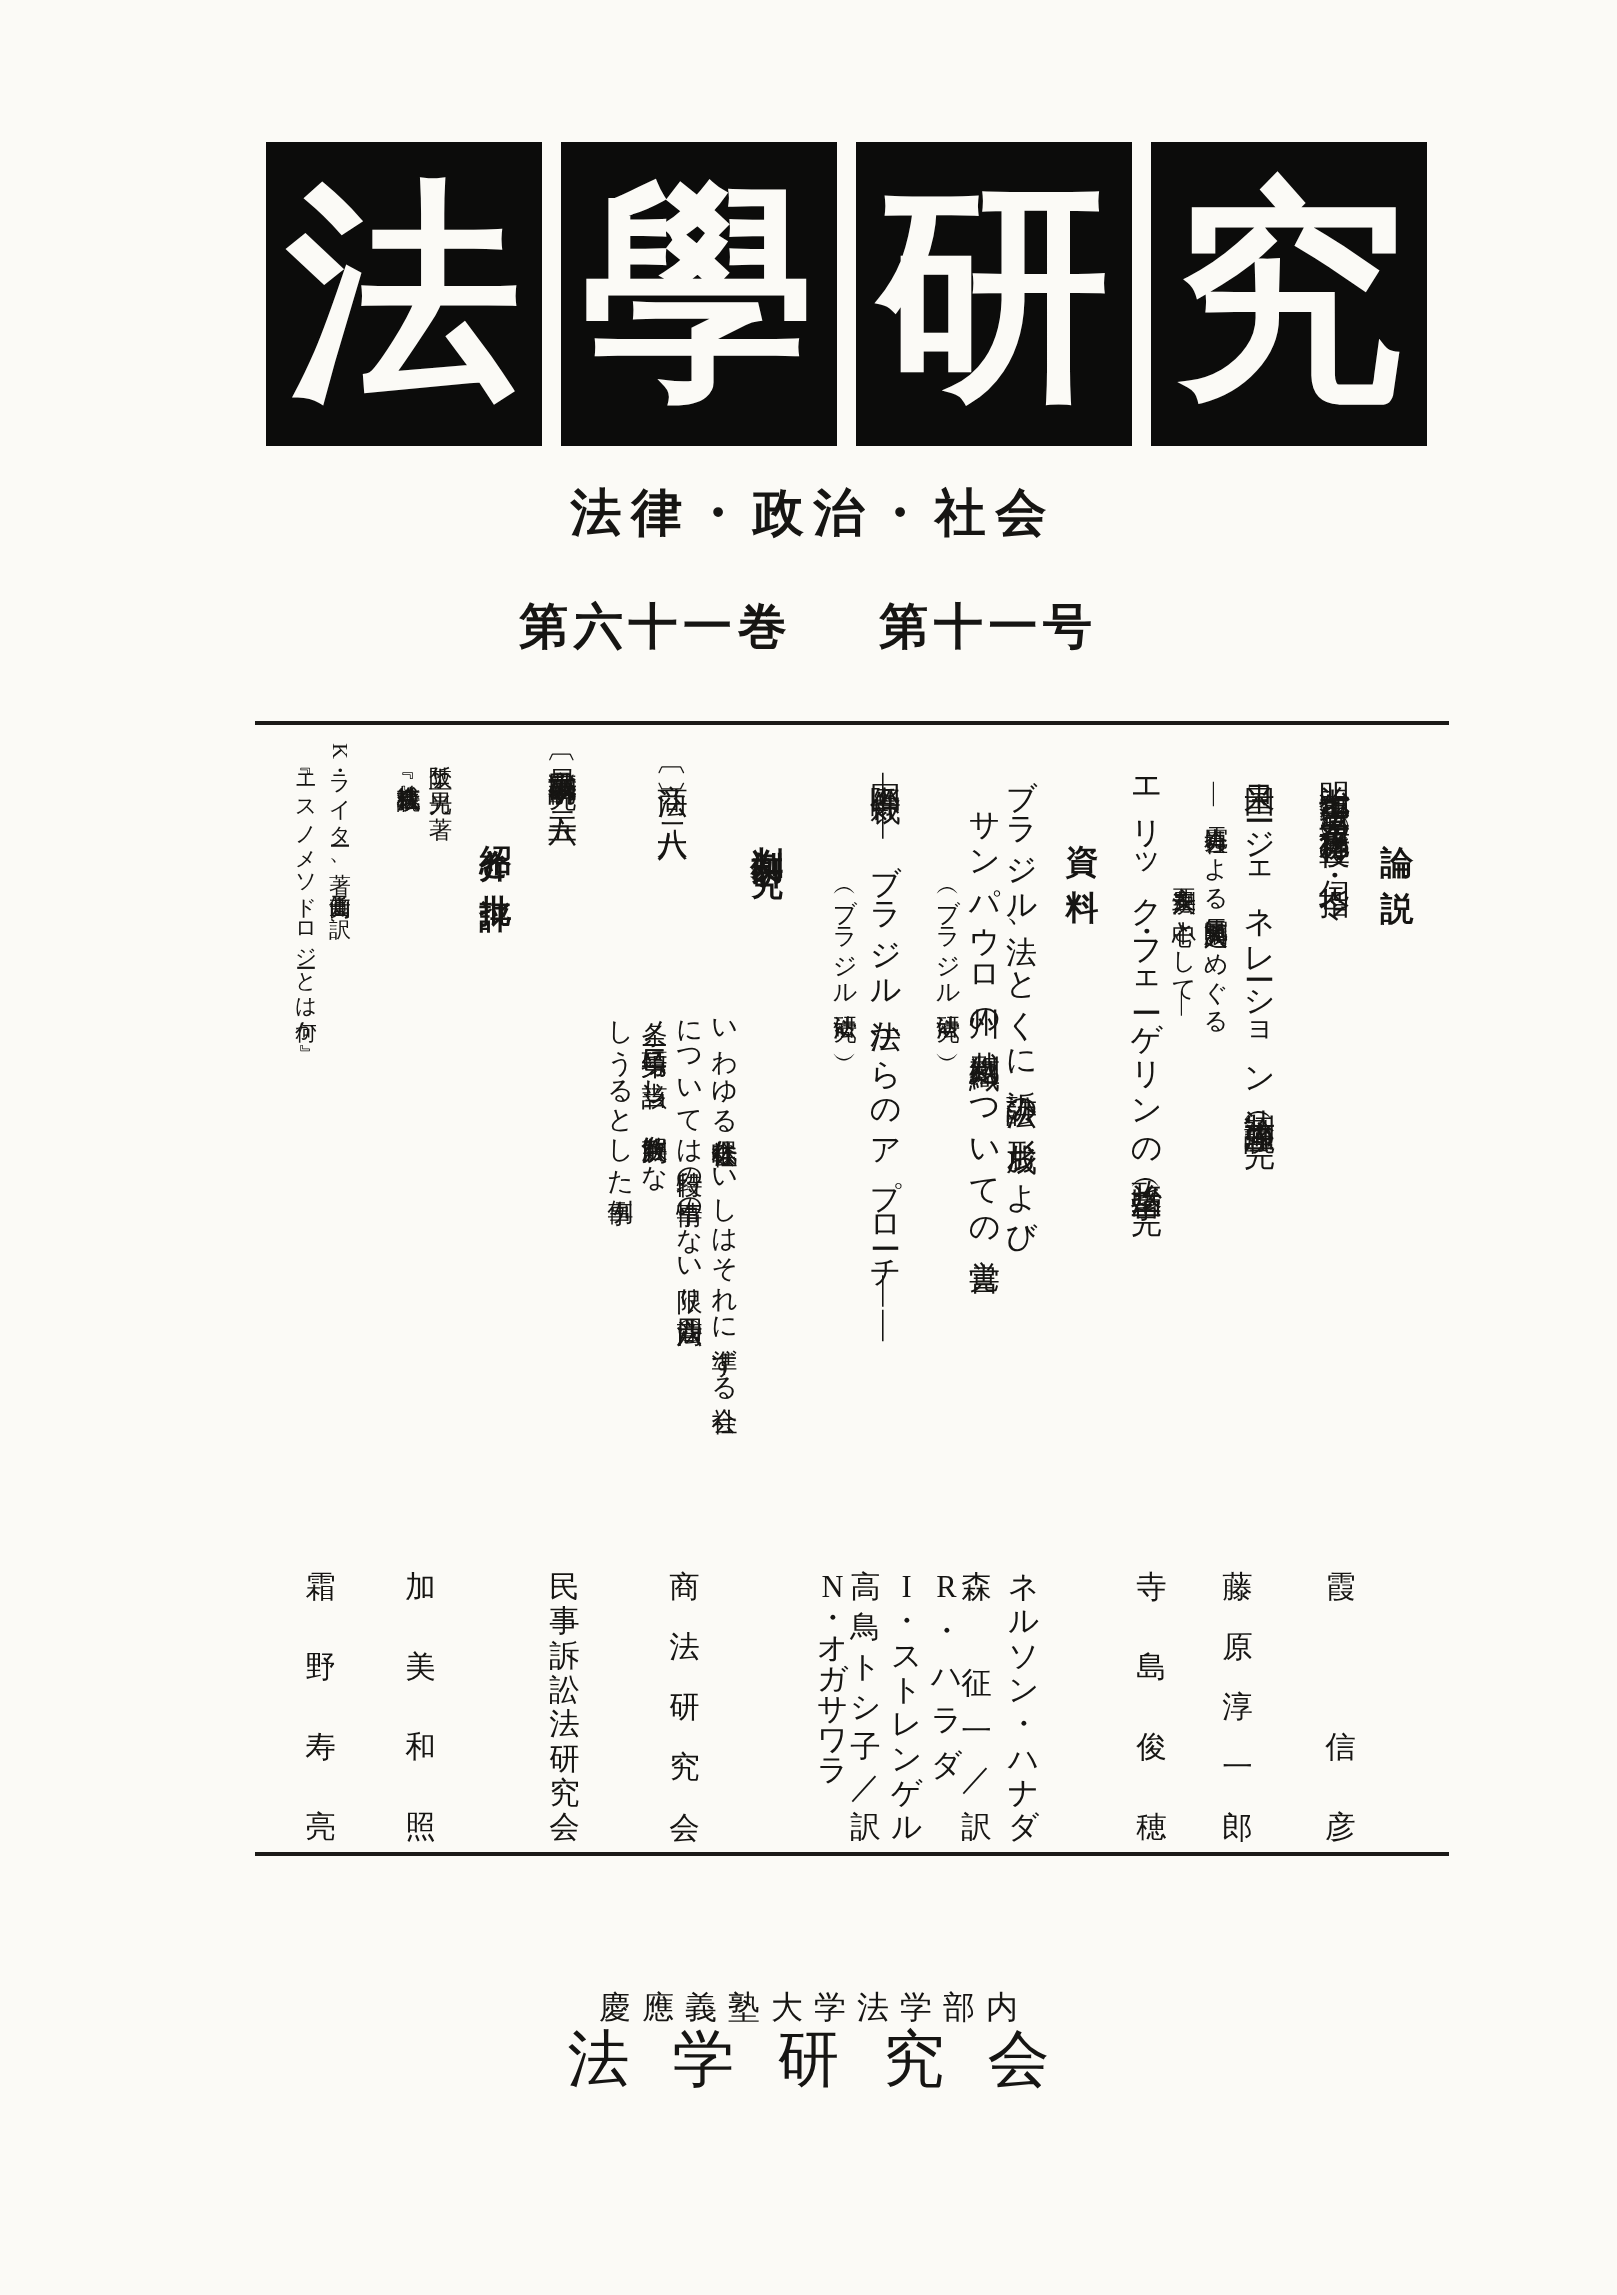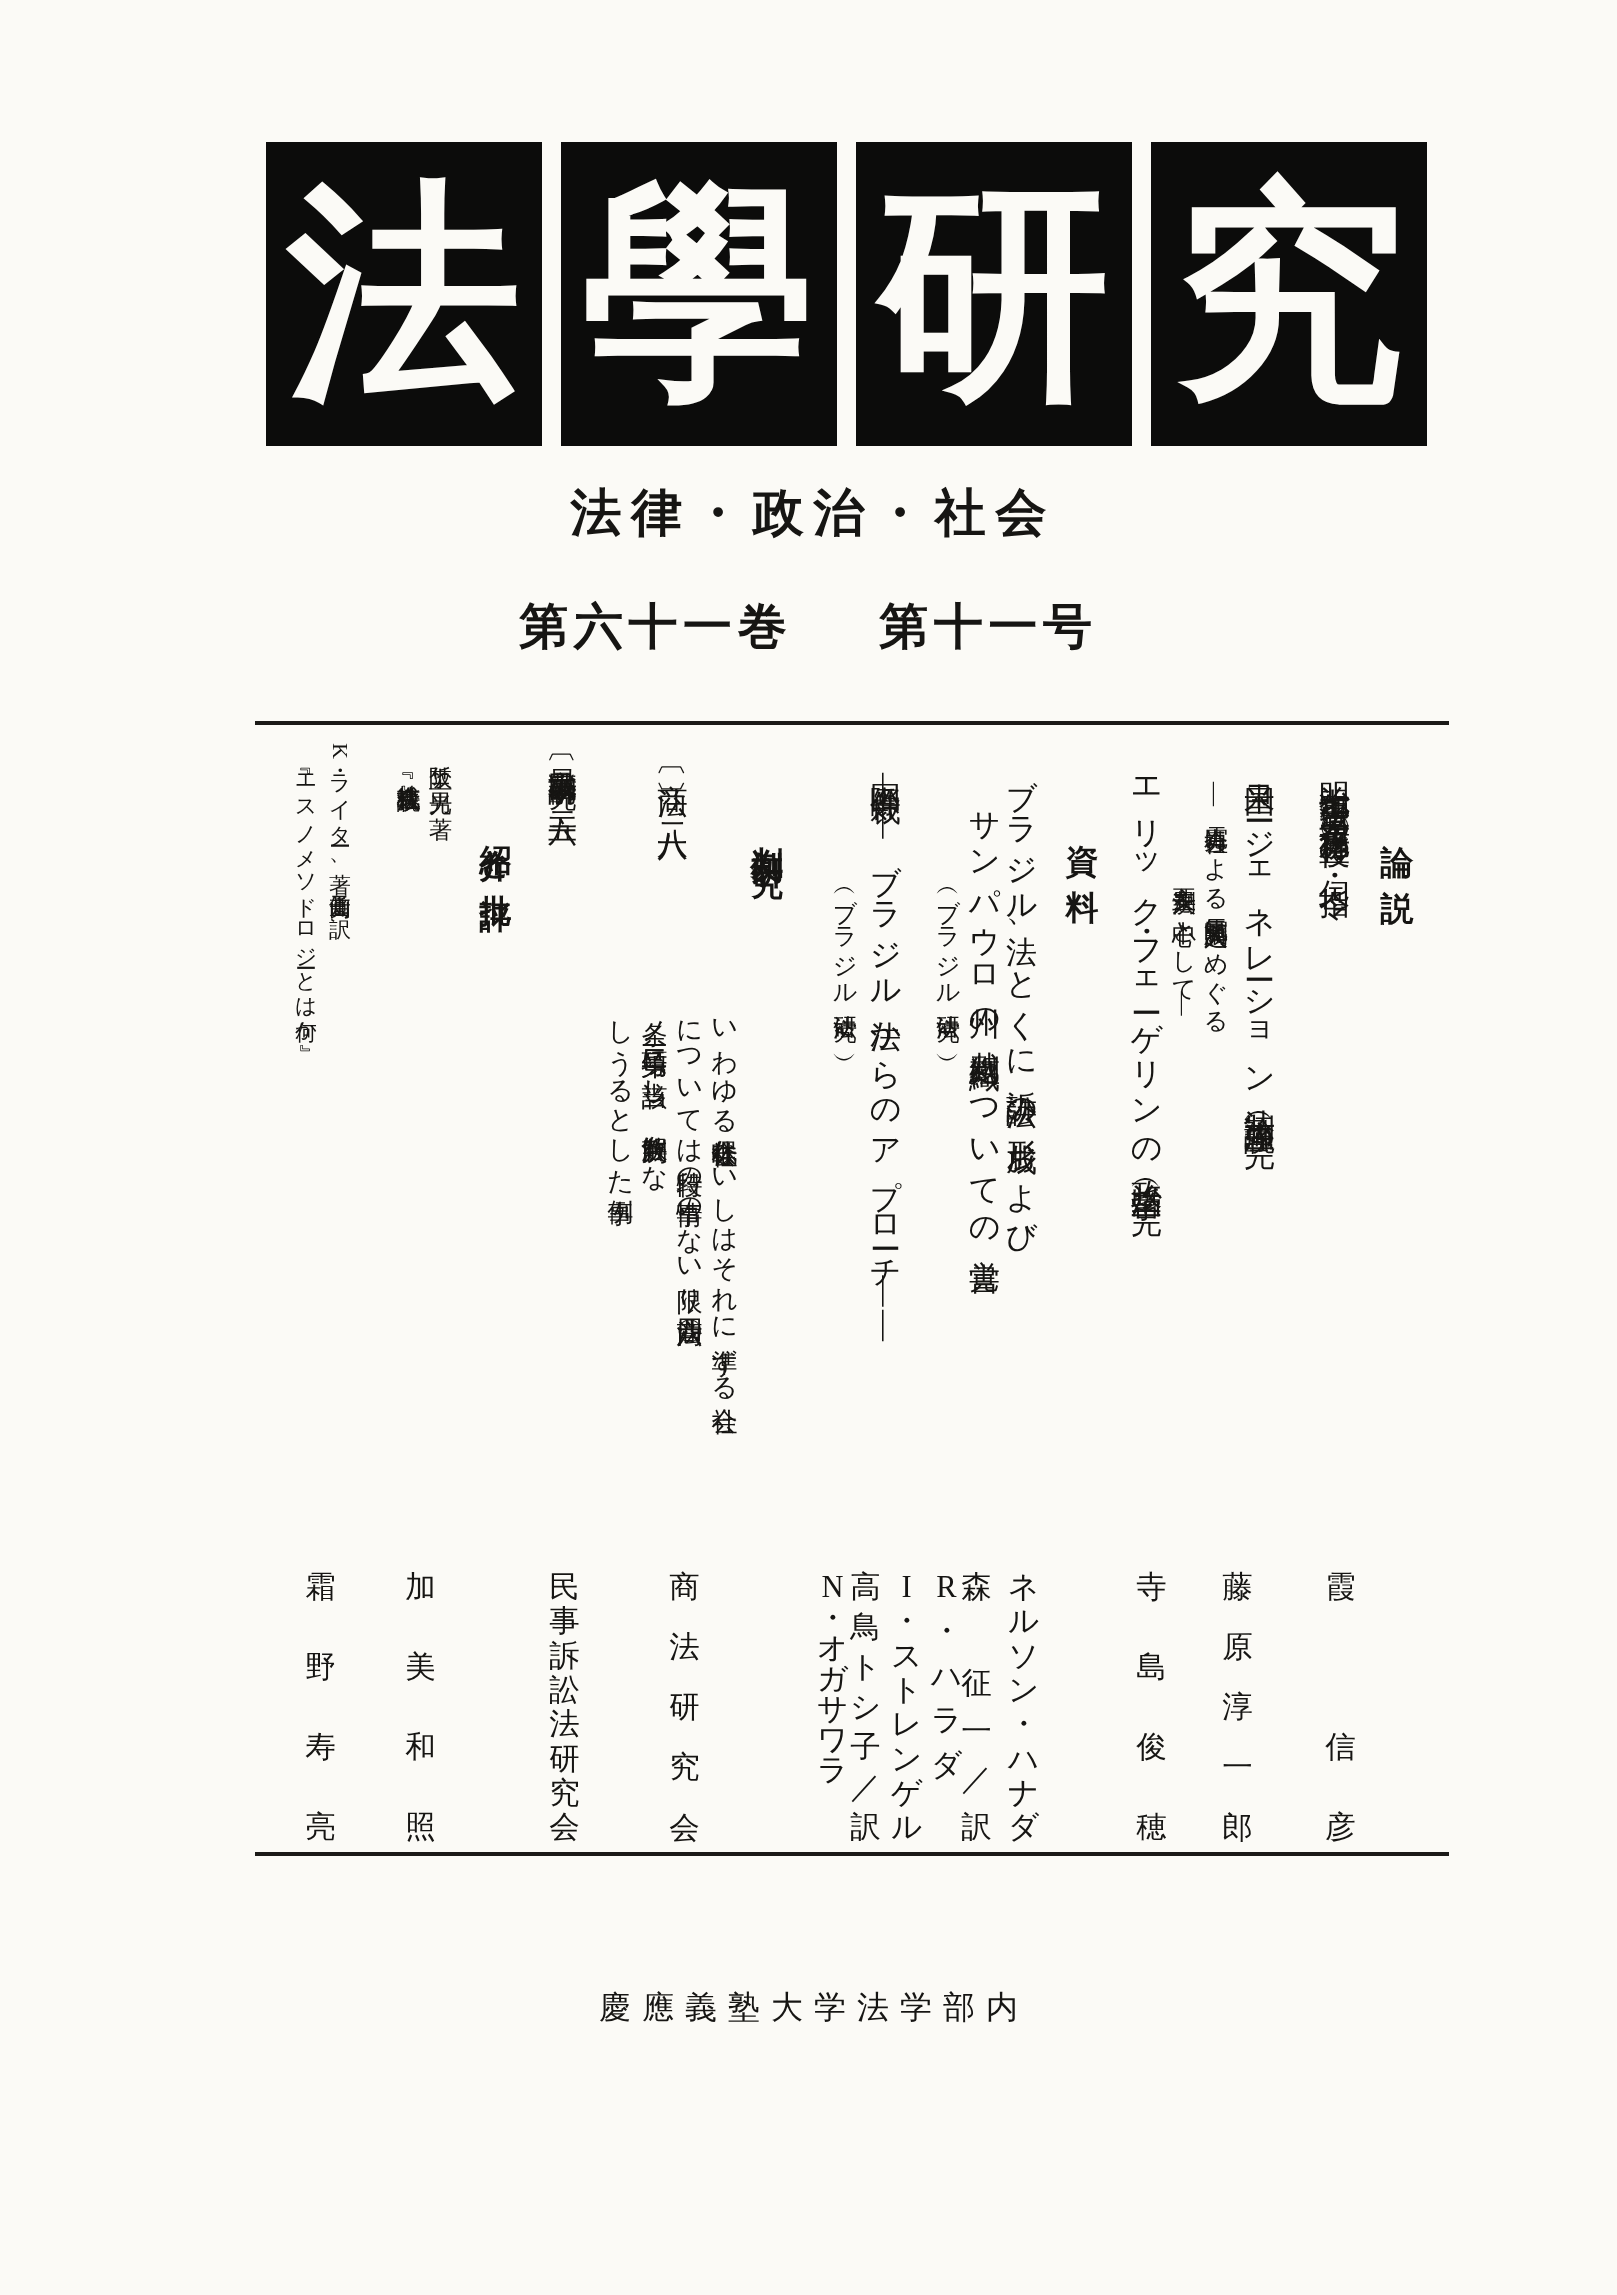--- a/index.html
+++ b/index.html
@@ -214,15 +214,16 @@
   <div class="vtitle" style="left:329px; top:743px; font-size:22px; letter-spacing:0;">K・ライター　著、高山眞知子　訳</div>
   <div class="vtitle" style="left:294px; top:761px; font-size:21.5px; letter-spacing:0;">『エスノメソドロジーとは何か』</div>
   <div class="vauthor" style="left:303px;">
       <span class="ch">霜</span>
       <span class="ch">野</span>
       <span class="ch">寿</span>
       <span class="ch">亮</span>
     </div>
 
   <div class="pub-affiliation">慶應義塾大学法学部内</div>
+  <div class="pub-name">法学研究会</div>
 
 </div>
 
 
 </body></html>

